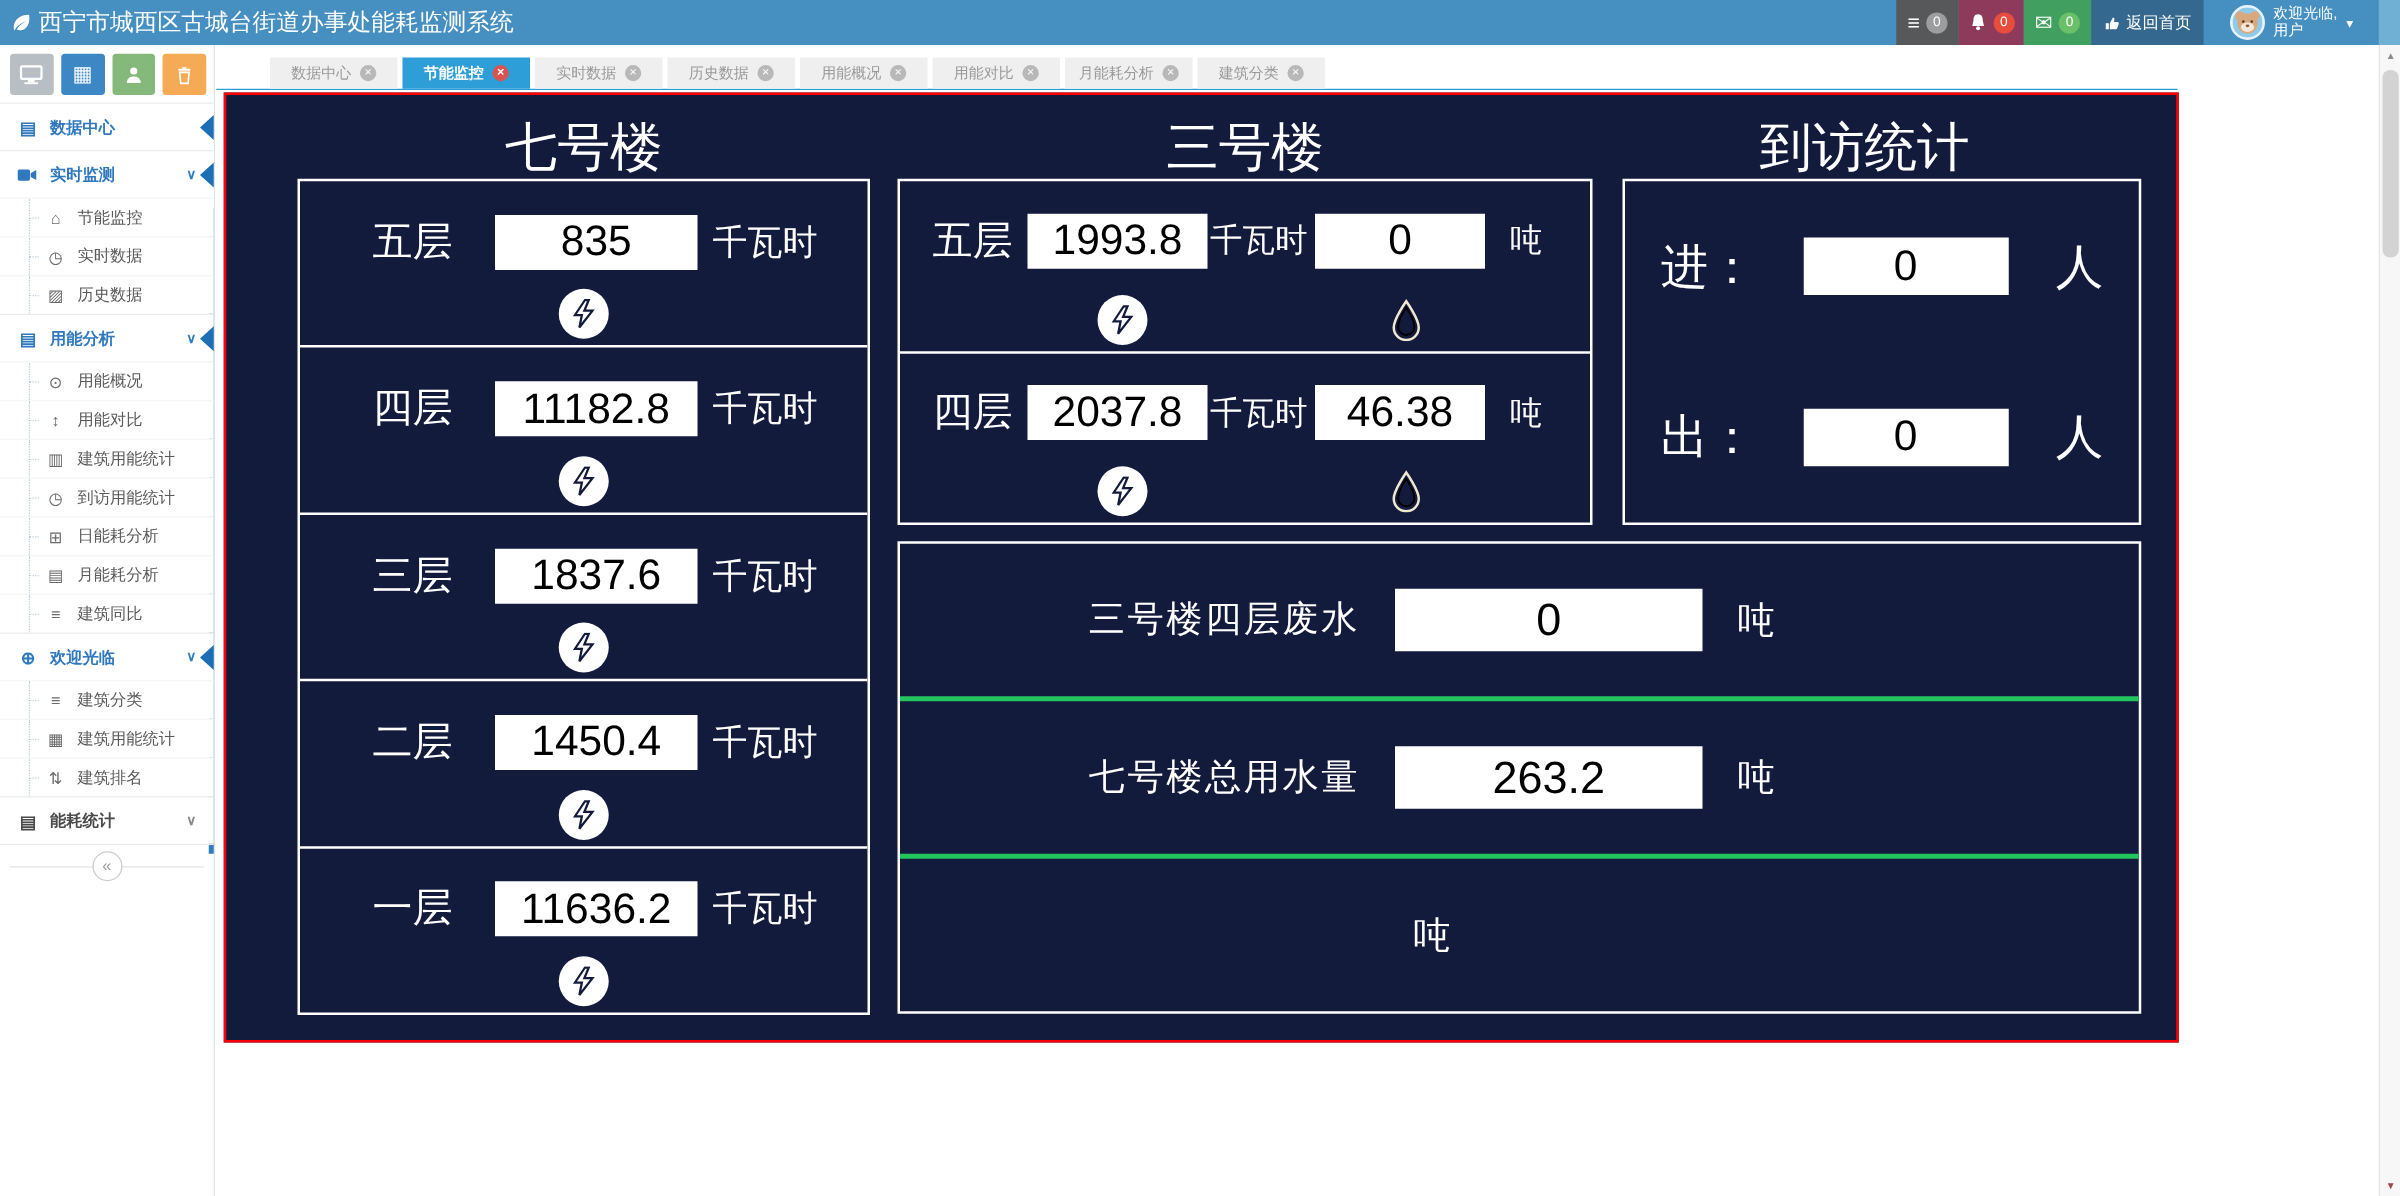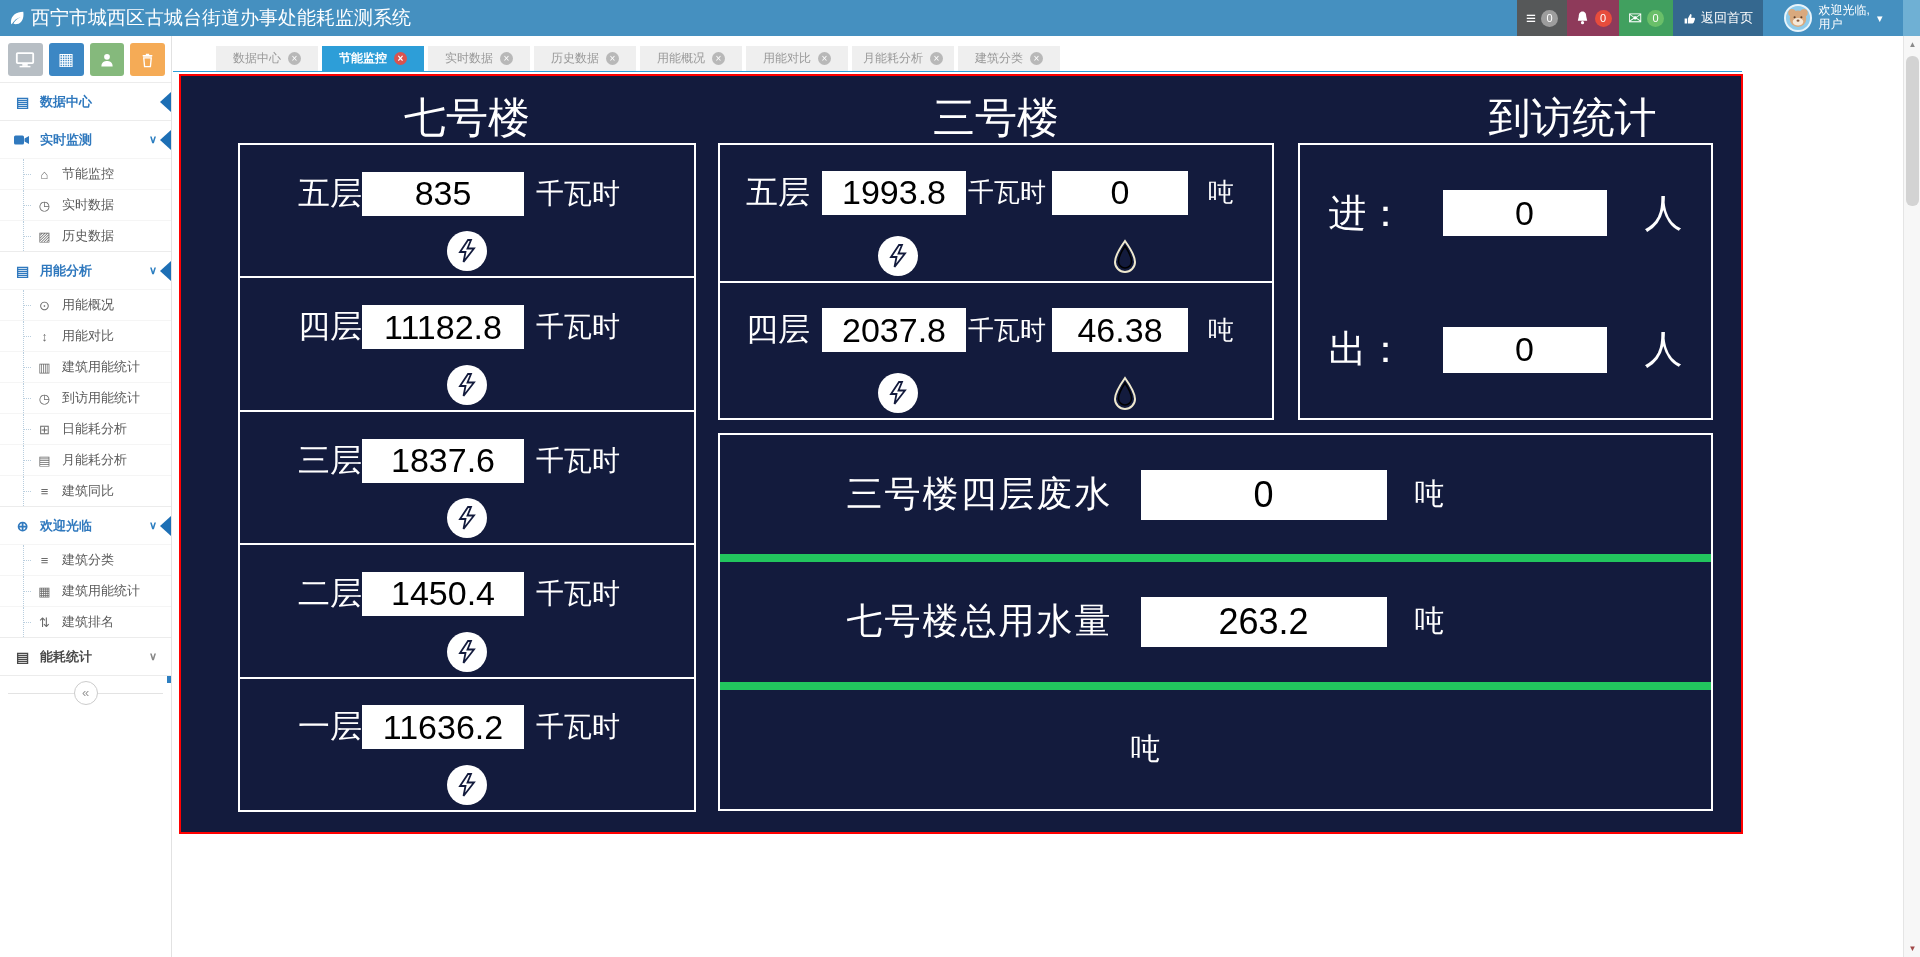--- a/index.html
+++ b/index.html
@@ -61,53 +61,53 @@
                  line-height:1; display:flex; align-items:center; justify-content:center; }
   .tab.active { background:#2d9ed8; color:#fff; font-weight:bold; }
   .tab.active .tclose { background:#d9534f; }
 
   
   .dash { position:absolute; left:179px; top:74px; width:1564px; height:760px;
           background:#131b3d; border:2px solid #f00; color:#fff; }
   .dtitle { position:absolute; top:14px; text-align:center; font-size:42px; color:#fff; }
   .t7 { left:57px;  width:458px; }
   .t3 { left:537px; width:556px; }
-  .tv { left:1184px; width:415px; }
+  .tv { left:1103px; width:415px; }
   .panel { position:absolute; border:2px solid #fff; overflow:hidden; }
   .p7 { left:57px;  top:67px; width:458px; height:669px; display:flex; flex-direction:column; }
   .p3 { left:537px; top:67px; width:556px; height:277px; display:flex; flex-direction:column; }
   .pv { left:1117px; top:67px; width:415px; height:277px; display:flex; flex-direction:column; }
   .pw { left:537px; top:357px; width:995px; height:378px; display:flex; flex-direction:column; }
 
   .p7row { flex:1; position:relative; display:flex; align-items:center; padding:0 0 34px 58px; }
   .p7row + .p7row { border-top:2px solid #fff; }
   .flab { font-size:32px; color:#fff; }
   .vinput { height:44px; background:#fff; border:none; outline:none; color:#000;
             text-align:center; font-size:34px; font-family:"Liberation Sans", sans-serif; }
-  .w162 { width:162px; }
+  .w162 { width:162px; margin-left:34px; }
   .kwh { font-size:28px; margin-left:12px; }
   .iconb { position:absolute; width:40px; height:40px; border-radius:50%; background:#fff;
            display:flex; align-items:center; justify-content:center; bottom:5px; }
   .p7 .iconb { left:50%; transform:translateX(-50%); }
 
   .p3row { flex:1; position:relative; display:flex; align-items:center; padding:0 0 40px 26px; }
   .p3row + .p3row { border-top:2px solid #fff; }
   .w144 { width:144px; margin-left:12px; }
   .kwh3 { font-size:26px; margin-left:2px; }
   .w136 { width:136px; margin-left:6px; }
   .ton3 { font-size:26px; margin-left:20px; }
   .boltpos { left:158px; } .droppos { left:385px; background:transparent; }
 
   .pvrow { flex:1; display:flex; align-items:center; justify-content:center; gap:38px; }
   .pvlab { font-size:38px; } .pvunit { font-size:38px; }
   .w164 { width:164px; height:46px; }
 
   .pwrow { flex:1; display:flex; align-items:center; justify-content:center; gap:28px; padding-right:140px; }
-  .pwrow + .pwrow { border-top:8px solid #22c55e; }
-  .pwlab { font-size:36px; letter-spacing:2px; }
+  .pwrow + .pwrow { border-top:4px solid #22c55e; }
+  .pwlab { font-size:29px; letter-spacing:2px; }
   .w246 { width:246px; height:50px; font-size:36px; }
   .pwunit { font-size:30px; }
 
   
   .vscroll { position:absolute; right:0; top:36px; width:17px; height:921px; background:#f7f7f7; border-left:1px solid #e5e5e5; }
   .sarrow { position:absolute; left:0; width:17px; height:17px; display:flex; align-items:center; justify-content:center;
             font-size:8px; color:#8a8a8a; cursor:pointer; }
   .sa-up { top:0; } .sa-down { bottom:0; color:#a04848; }
   .sthumb { position:absolute; left:2px; top:20px; width:13px; height:150px; background:#d3d3d3; border-radius:6px; cursor:pointer; }
 

